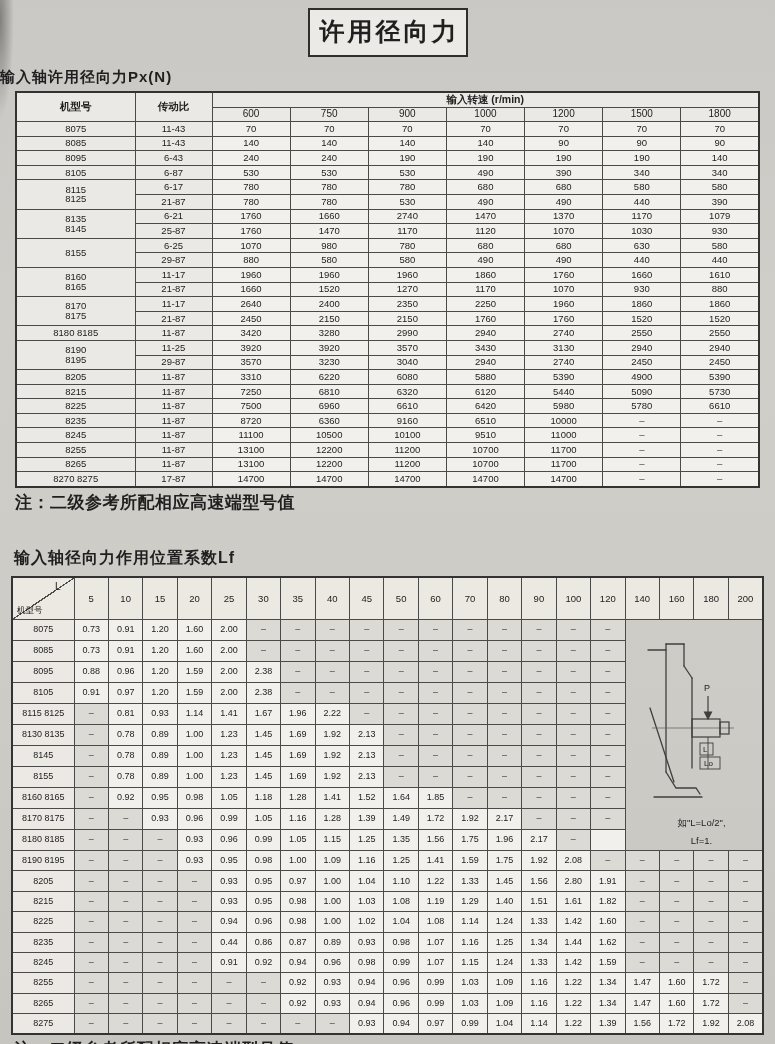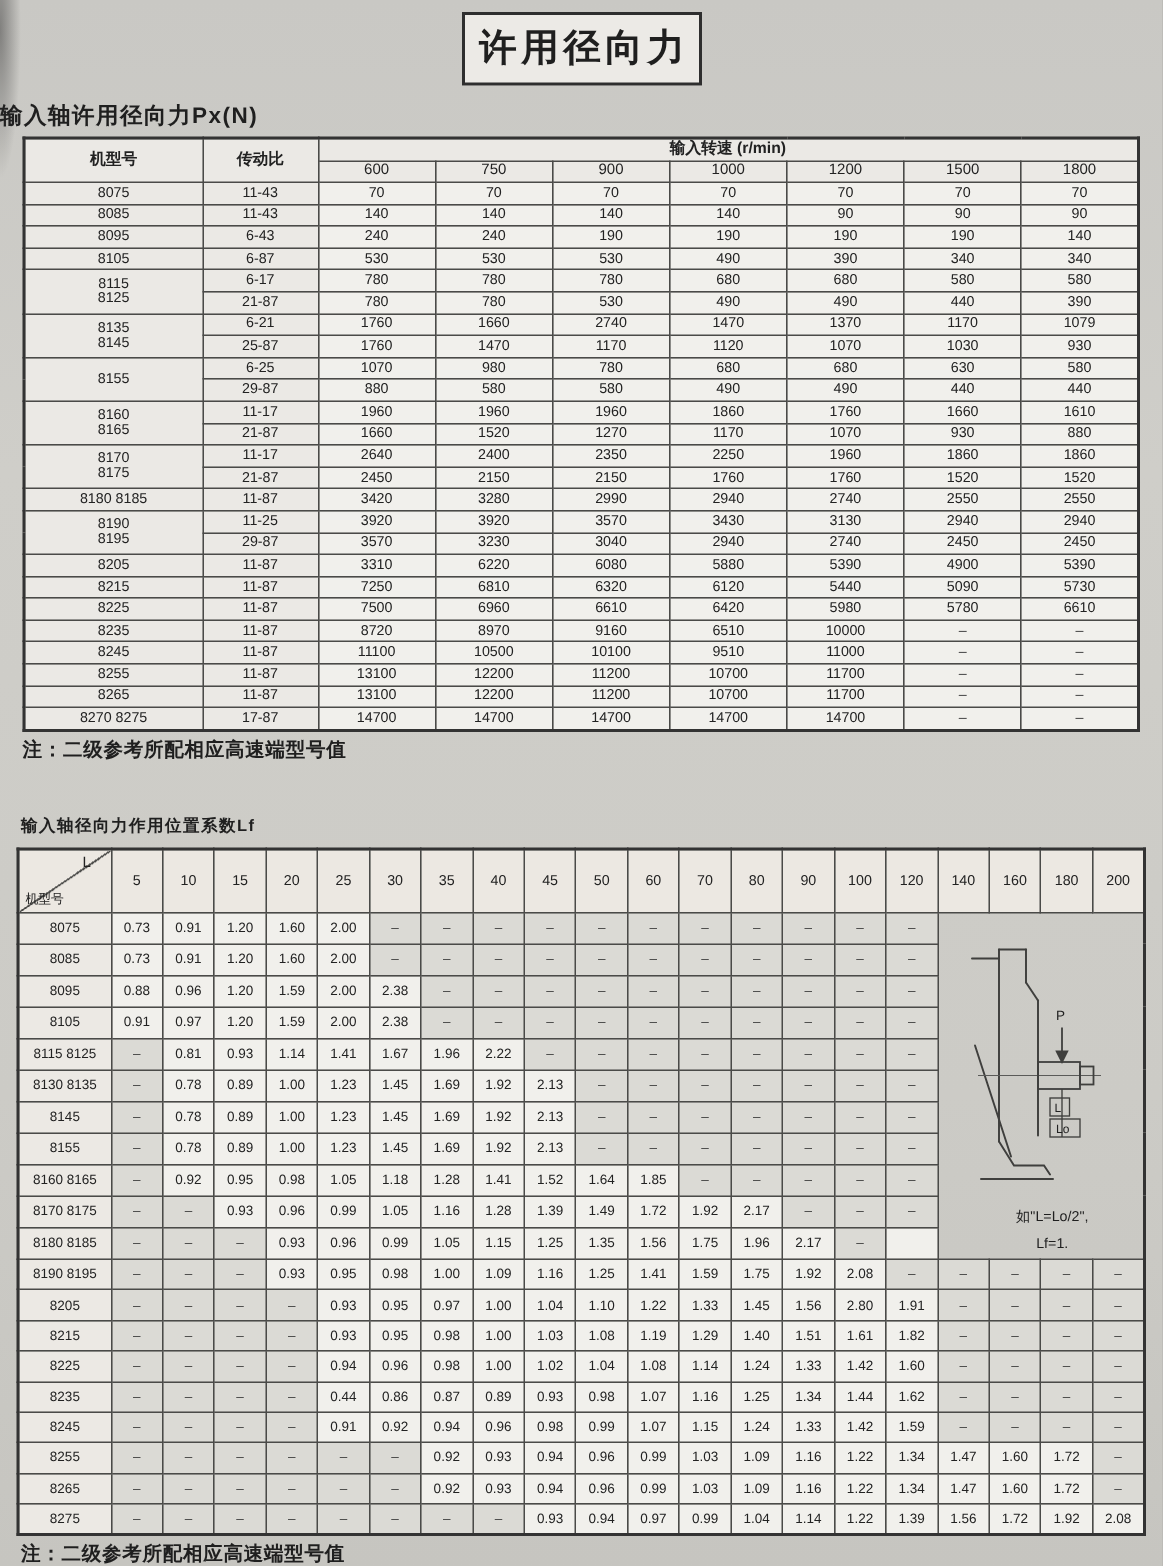--- a/index.html
+++ b/index.html
@@ -49,26 +49,26 @@
     white-space:nowrap;
   }
   
   .t1{width:745px;margin:0 auto;border:2px solid #333;}
   .t1 td,.t1 th{font-size:9.5px;height:13.6px;line-height:1.05;}
   .t1 th{background:#ebe9e5;font-size:10.5px;font-weight:bold;}
   .t1 th.speed{font-weight:normal;font-size:10px;height:13px;}
   .t1 .model-cell,.t1 .ratio-cell{background:#ebe9e5;}
   .note{
     width:745px;margin:3px auto 0 auto;
-    font-size:13px;font-weight:bold;color:#1f1f1f;letter-spacing:.5px;
+    font-size:17px;font-weight:bold;color:#1f1f1f;letter-spacing:.5px;
   }
   
   .sec2-title{
     margin:34px 0 7px 14px;
-    font-size:11px;font-weight:bold;color:#1f1f1f;letter-spacing:1px;
+    font-size:16px;font-weight:bold;color:#1f1f1f;letter-spacing:1px;
   }
   
   .t2{width:753px;margin:0 auto 0 11px;border:2px solid #333;}
   .t2 td,.t2 th{font-size:9px;height:19.4px;line-height:1;}
   .t2 th{background:#ece8e2;font-weight:normal;font-size:9.5px;height:41px;}
   .t2 td.model-cell{background:#ece9e4;font-size:9px;}
   .t2 td.dash{background:#dbdad5;color:#3c3c3c;}
   .t1 td.dash{color:#3c3c3c;}
   .t2 td.diagram-cell{
     background:transparent;border:none;vertical-align:top;
@@ -336,21 +336,21 @@
           <td>6610</td>
           <td>6420</td>
           <td>5980</td>
           <td>5780</td>
           <td>6610</td>
         </tr>
         <tr>
           <td class="model-cell" rowspan="1">8235</td>
           <td class="ratio-cell">11-87</td>
           <td>8720</td>
-          <td>8970</td>
+          <td>6360</td>
           <td>9160</td>
           <td>6510</td>
           <td>10000</td>
           <td class="dash">–</td>
           <td class="dash">–</td>
         </tr>
         <tr>
           <td class="model-cell" rowspan="1">8245</td>
           <td class="ratio-cell">11-87</td>
           <td>11100</td>

